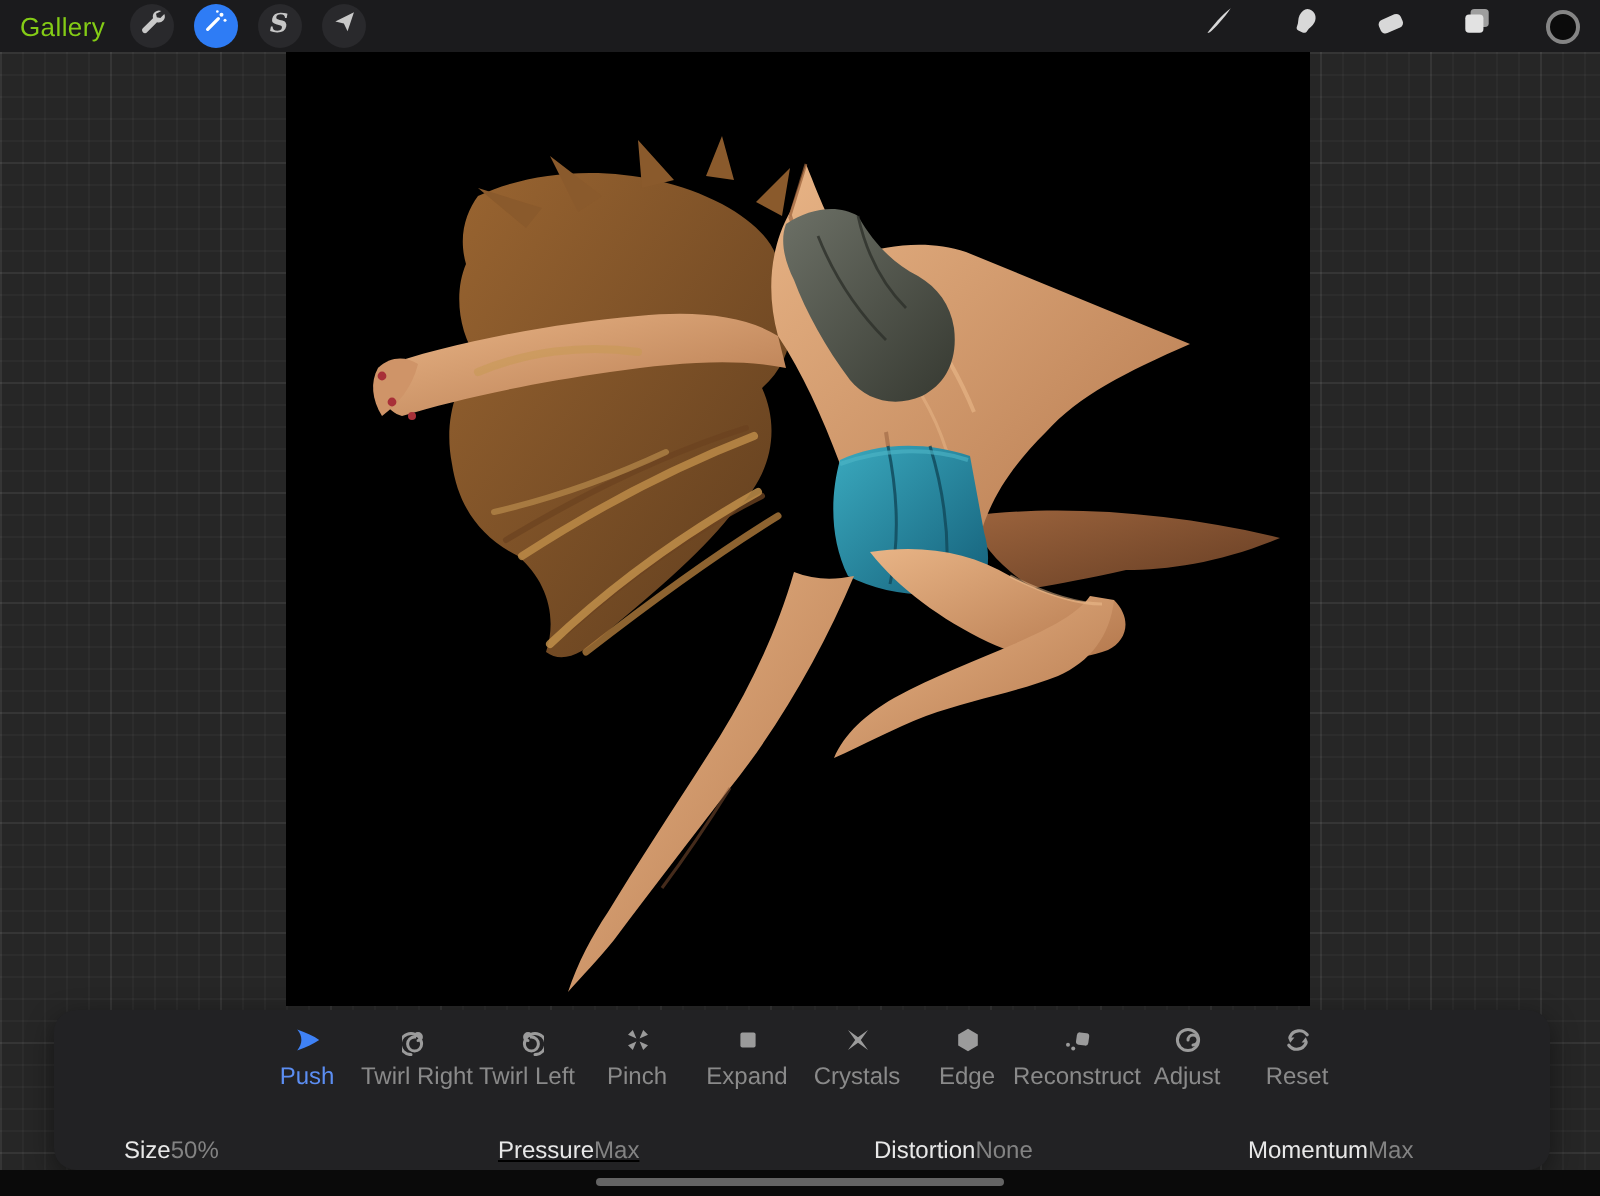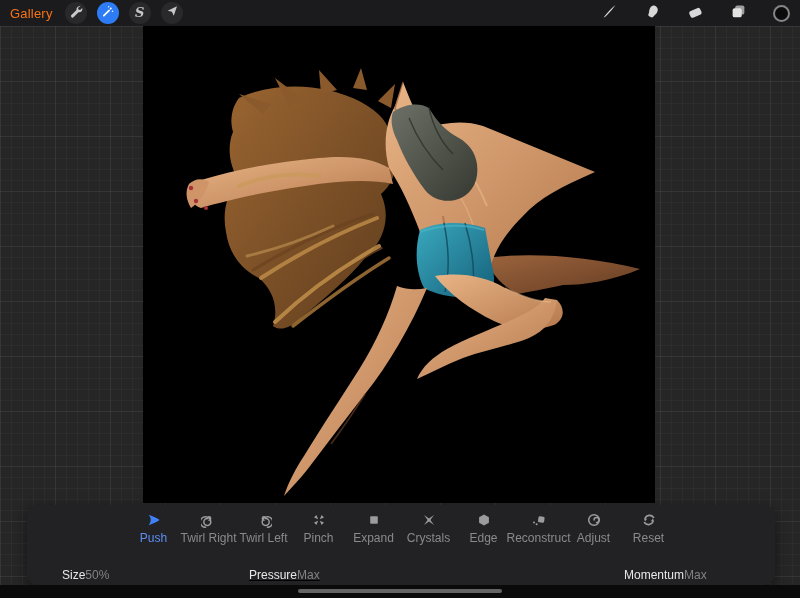--- a/index.html
+++ b/index.html
@@ -7,21 +7,21 @@
     width:800px;height:598px;position:relative;overflow:hidden;
     background:#262626;
     font-family:"Liberation Sans","DejaVu Sans",sans-serif;
     -webkit-font-smoothing:antialiased;
   }
   
   .topbar{
     position:absolute;left:0;top:0;width:800px;height:26px;
     background:#1b1b1d;display:flex;align-items:center;z-index:30;
   }
-  .gallery{color:#f97316;font-size:13px;margin-left:10px;letter-spacing:.2px;}
+  .gallery{color:#84cc16;font-size:13px;margin-left:10px;letter-spacing:.2px;}
   .tb-group{display:flex;align-items:center;}
   .tb-left{margin-left:12px;gap:10px;}
   .tb-right{position:absolute;right:8px;top:0;height:26px;gap:21px;}
   .tb-btn{
     width:22px;height:22px;border-radius:50%;display:flex;
     align-items:center;justify-content:center;background:#29292c;flex:0 0 auto;
   }
   .tb-btn.plain{background:transparent;}
   .tb-btn.active{background:#2e7cf5;}
   .s-glyph{font-family:"DejaVu Serif","Liberation Serif",serif;font-style:italic;font-weight:bold;
@@ -337,20 +337,30 @@
     <div class="slider-group sg-1">
       <div class="s-head">
         <span class="s-label">Pressure</span>
         <span class="s-value">Max</span>
       </div>
       <div class="s-track">
         <div class="s-fill" style="width: 98%;"></div>
         <div class="s-knob" style="left: calc(98% - 6px);"></div>
       </div>
     </div>
+    <div class="slider-group sg-2">
+      <div class="s-head">
+        <span class="s-label">Distortion</span>
+        <span class="s-value">None</span>
+      </div>
+      <div class="s-track">
+        <div class="s-fill" style="width: 2%;"></div>
+        <div class="s-knob" style="left: calc(2% - 6px);"></div>
+      </div>
+    </div>
     <div class="slider-group sg-3">
       <div class="s-head">
         <span class="s-label">Momentum</span>
         <span class="s-value">Max</span>
       </div>
       <div class="s-track">
         <div class="s-fill" style="width: 97%;"></div>
         <div class="s-knob" style="left: calc(97% - 6px);"></div>
       </div>
     </div>

